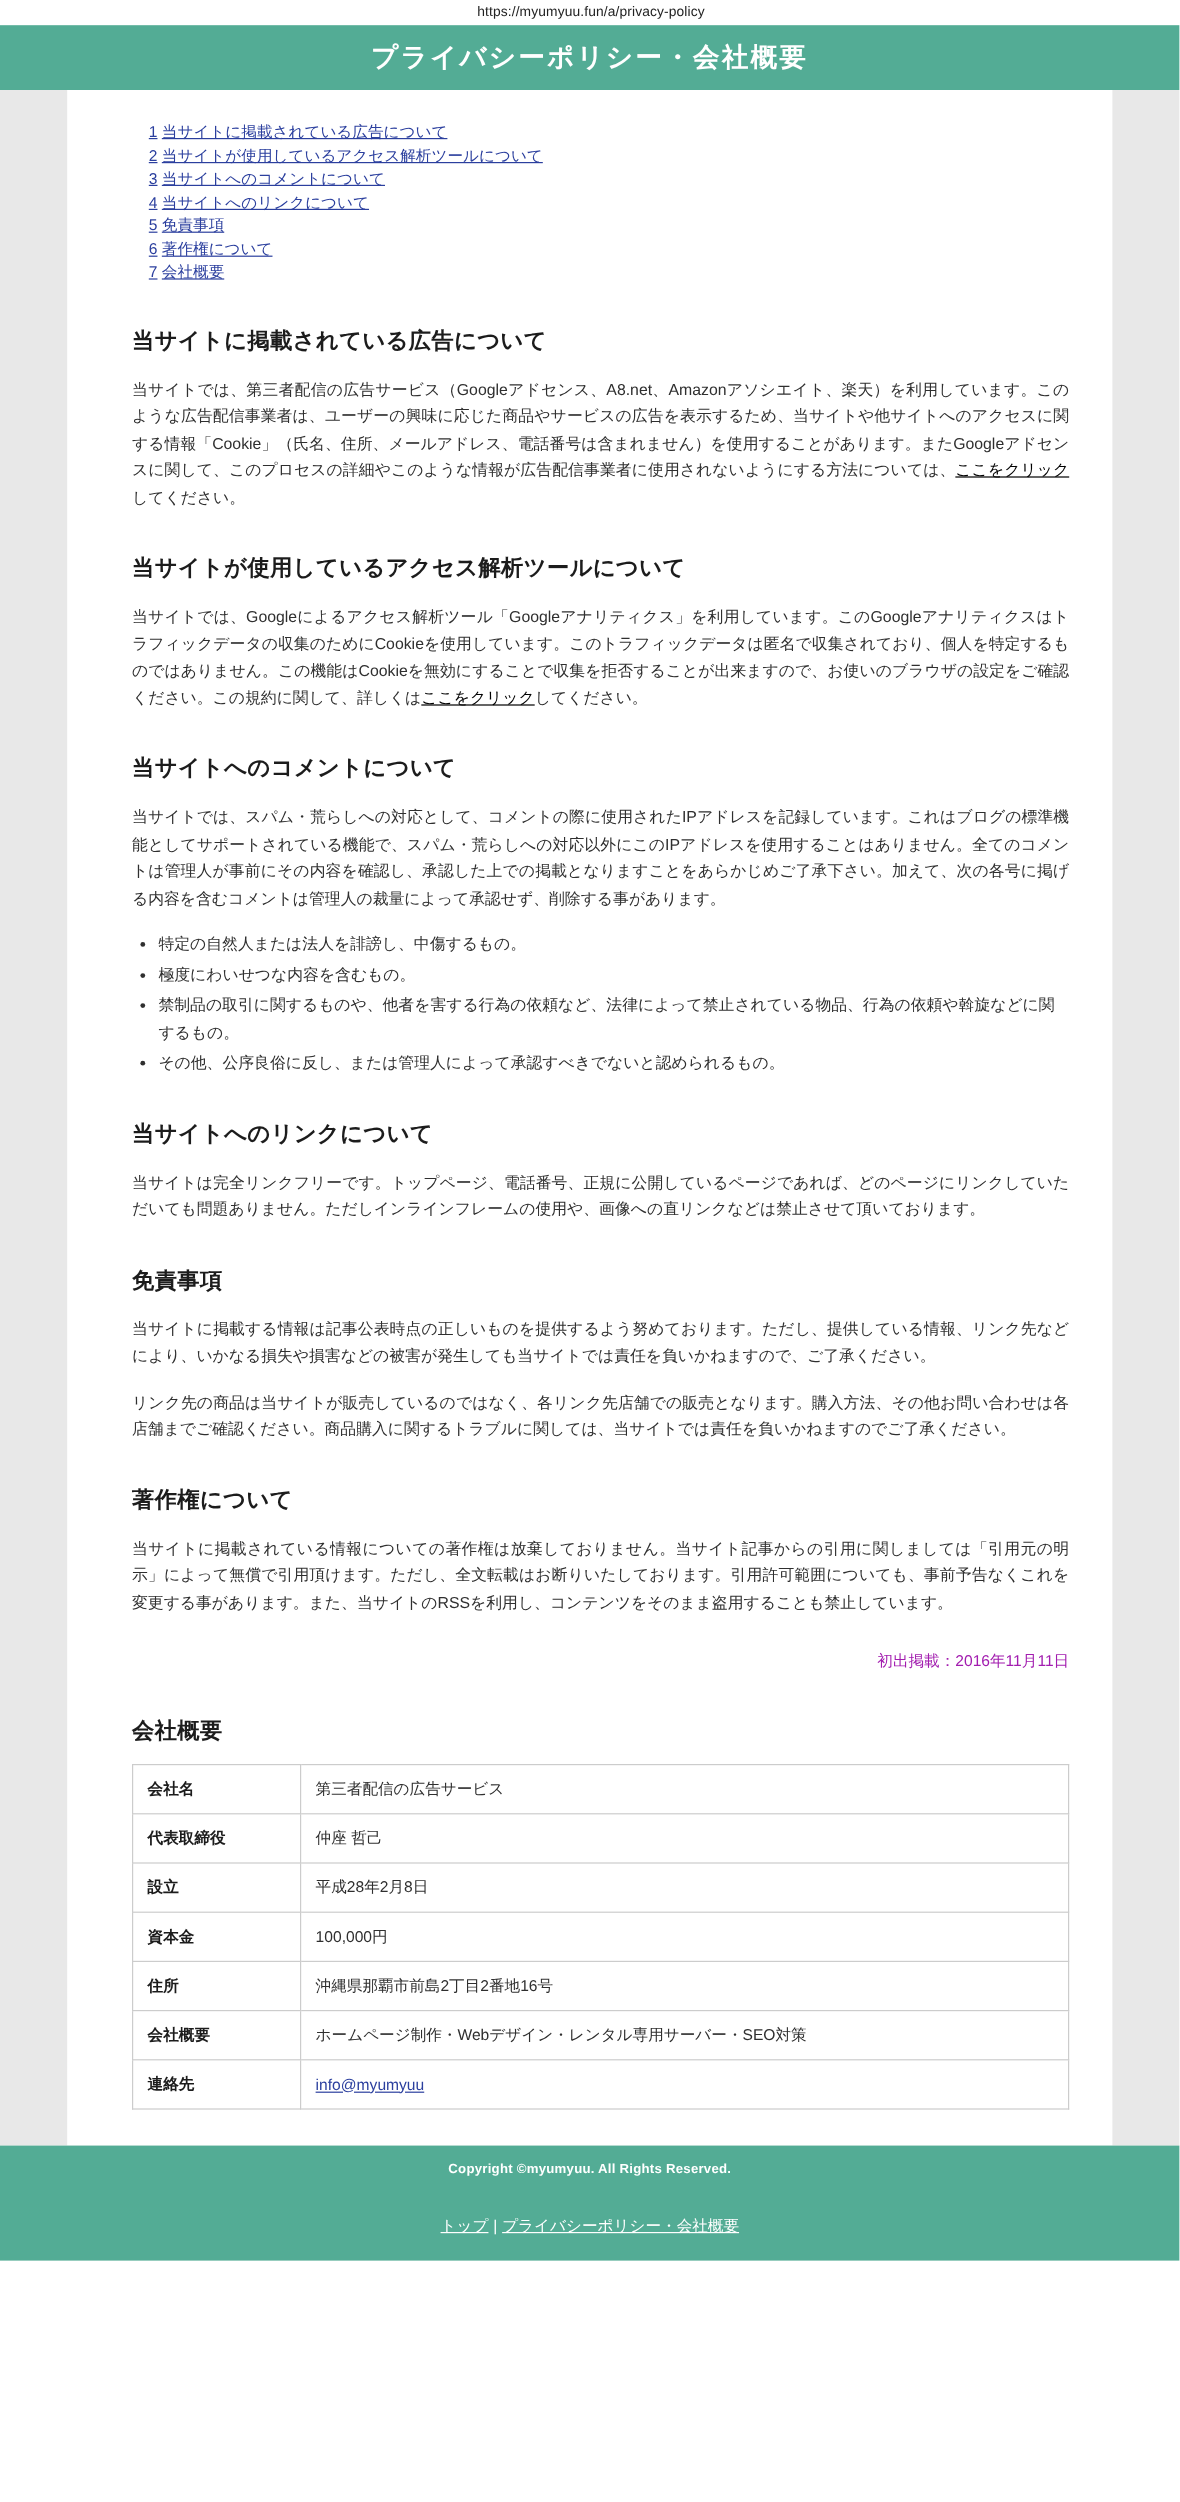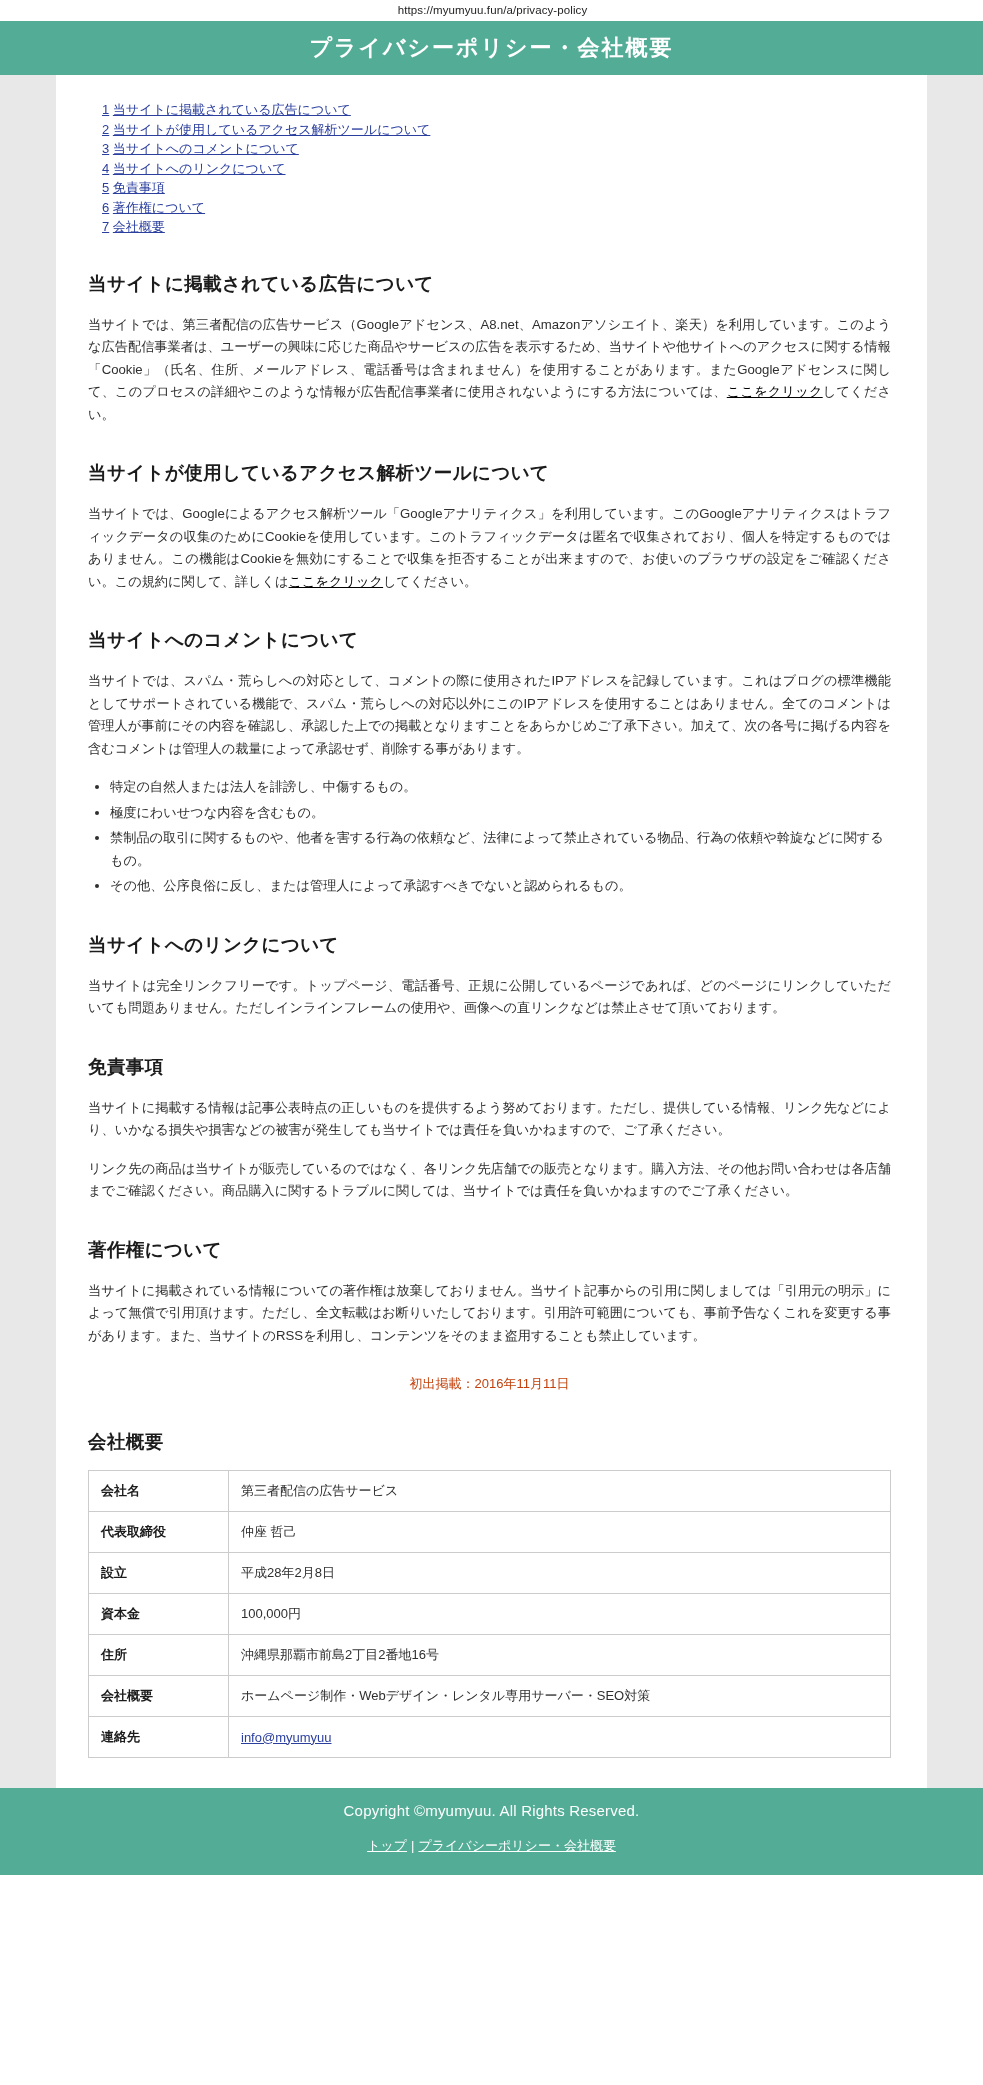--- a/index.html
+++ b/index.html
@@ -34,21 +34,21 @@
     font-size: 22px;
     font-weight: bold;
     letter-spacing: 2px;
   }
   .body-wrap {
     background: #e8e8e8;
     padding: 0 56px 0 56px;
   }
   .content {
     background: #ffffff;
-    padding: 26px 36px 30px 32px;
+    padding: 26px 36px 30px 54px;
     min-height: 100px;
   }
   .toc {
     margin: 0 0 0 14px;
     padding: 0;
     list-style: none;
     font-size: 13px;
     line-height: 18.5px;
   }
   .toc li { margin: 0 0 1px 0; }
@@ -77,24 +77,24 @@
   }
   ul.bullets {
     font-size: 13.2px;
     line-height: 22.5px;
     margin: 0 0 6px 0;
     padding-left: 22px;
     color: #2f2f2f;
   }
   ul.bullets li { margin-bottom: 3px; }
   .pubdate {
-    text-align: center;
+    text-align: right;
     font-size: 13px;
     margin: 28px 0 8px 0;
-    color: #c2410c;
+    color: #a21caf;
   }
   h2.company {
     margin-top: 36px;
     margin-bottom: 16px;
   }
   table.company-table {
     width: 100%;
     border-collapse: collapse;
     font-size: 13px;
   }
@@ -112,23 +112,24 @@
   table.company-table td.val a {
     color: #2b3f9e;
   }
   .footer {
     background: #53ac95;
     padding: 14px 0 20px 0;
     text-align: center;
   }
   .footer .copy {
     color: #ffffff;
-    font-size: 15px;
-    margin-bottom: 18px;
+    font-size: 11px;
+    margin-bottom: 32px;
     letter-spacing: 0.2px;
+    font-weight: bold;
   }
   .footer .flinks {
     color: #ffffff;
     font-size: 13px;
   }
   .footer .flinks a {
     color: #ffffff;
     text-decoration: underline;
   }
   .footer .sep { padding: 0 4px; }

